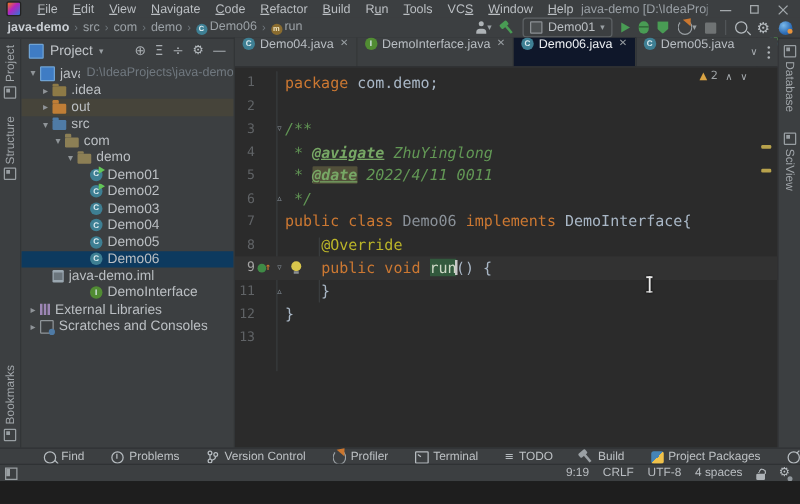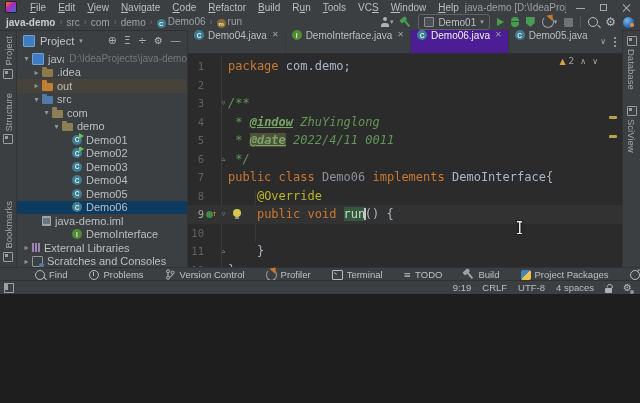--- a/index.html
+++ b/index.html
@@ -1,16 +1,16 @@
 <!DOCTYPE html>
 <html><head>
 <meta charset="utf-8">
 <style>
   html,body{margin:0;padding:0;background:#1e1e1e}
-  #win{position:relative;width:640px;height:294px;background:#3c3f41;overflow:hidden;
+  #win{position:relative;width:640px;height:385px;background:#3c3f41;overflow:hidden;
        font-family:"Liberation Sans",sans-serif;color:#bbbbbb;-webkit-font-smoothing:antialiased}
   
   .titlebar{height:14px;display:flex;align-items:center;padding:0 5px;gap:0;font-size:10px;background:#3c3f41}
   .appicon{width:10px;height:10px;border-radius:2px;flex:none;margin-right:7px;
            background:linear-gradient(135deg,#f97a12 0%,#b125c2 45%,#3177d2 100%);border:1px solid #222}
   .menus{display:flex;gap:0}
   .menu-item{padding:0 6px;color:#bbbfc3;cursor:default}
   .menu-item .mn{text-decoration:underline}
   .wtitle{flex:1;text-align:center;color:#9aa0a6;font-size:10px;white-space:nowrap;overflow:hidden}
   .winbtns{display:flex;gap:14px;align-items:center;margin:0 4px 0 10px}
@@ -85,21 +85,21 @@
   .runov::after{content:"";position:absolute;right:-2px;top:-2px;border-left:5px solid #63c558;border-top:3px solid transparent;border-bottom:3px solid transparent}
   .iml{width:9px;height:10px;background:#9aa7b0;border-radius:1px;position:relative}
   .iml::after{content:"";position:absolute;inset:2px 1px;background:#6b757c}
   .libs{display:inline-flex;gap:1px}.libs i{width:2px;height:9px;background:#9d86b5}
   .scr{width:9px;height:9px;border:1px solid #8f9599;border-radius:1px;position:relative}
   .scr::after{content:"";position:absolute;right:-2px;bottom:-2px;width:5px;height:5px;border-radius:50%;background:#4f7ba6}
   
   .edcol{flex:1;display:flex;flex-direction:column;min-width:0}
   .tabs{height:23px;flex:none;position:relative;display:flex;align-items:stretch;background:#3c3f41;border-bottom:1px solid #2c2f31;overflow:hidden}
   .tab{display:flex;gap:4px;padding:0 6px;font-size:10px;color:#b9bec3;border-right:1px solid #353839;white-space:nowrap;cursor:default}
-  .tab.sel{background:#4c1d95;color:#eef1f4}
+  .tab.sel{background:#0f172a;color:#eef1f4}
   .tclose{color:#9aa0a4;font-size:8px;margin-left:1px}
   .taboverflow{position:absolute;right:0;top:0;height:23px;display:flex;align-items:center;gap:8px;background:#3c3f41;padding:0 6px 0 8px}
   .vdots{width:2px;height:2px;background:#b0b5b9;border-radius:50%;box-shadow:0 4px 0 #b0b5b9,0 -4px 0 #b0b5b9}
   .chev{color:#a7acb0;font-size:8px}
   .codewrap{flex:1;position:relative;background:#2b2b2b;overflow:hidden;
             font-family:"DejaVu Sans Mono",monospace;font-size:12px;padding-top:3px}
   .foldline{position:absolute;left:33px;top:3px;width:1px;height:240px;background:#393c3e}
   .iguide{position:absolute;left:67px;top:136px;width:1px;height:52px;background:#393c3e}
   .code-line{position:relative;display:flex;height:18.5px;line-height:18.5px}
   .code-line.cur{background:#323232}
@@ -444,21 +444,21 @@
           <div class="code-line">
             <span class="ln">3</span>
             <span class="gico"></span>
             <span class="foldc">▿</span>
             <span class="codetxt"><span class="tk-cm">/**</span></span>
           </div>
           <div class="code-line">
             <span class="ln">4</span>
             <span class="gico"></span>
             <span class="foldc"></span>
-            <span class="codetxt"><span class="tk-cm"> * </span><span class="tk-tag">@indow</span><span class="tk-cm"> ZhuYinglong</span></span>
+            <span class="codetxt"><span class="tk-cm"> * </span><span class="tk-tag">@avigate</span><span class="tk-cm"> ZhuYinglong</span></span>
           </div>
           <div class="code-line">
             <span class="ln">5</span>
             <span class="gico"></span>
             <span class="foldc"></span>
             <span class="codetxt"><span class="tk-cm"> * </span><span class="tk-tag hl-warn">@date</span><span class="tk-cm"> 2022/4/11 0011</span></span>
           </div>
           <div class="code-line">
             <span class="ln">6</span>
             <span class="gico"></span>
@@ -478,26 +478,20 @@
             <span class="codetxt"><span class="tk-pl">    </span><span class="tk-ann">@Override</span></span>
           </div>
           <div class="code-line cur">
             <span class="ln" style="color: rgb(164, 163, 163);">9</span>
             <span class="gico">
               <span class="impl"></span>
               <span class="implarr">↑</span>
             </span>
             <span class="foldc">▿</span>
             <span class="codetxt"><span class="bulb"></span><span class="tk-pl">    </span><span class="tk-kw">public void </span><span class="tk-pl hl-id">run</span><span class="caret"></span><span class="tk-pl">() {</span></span>
-          </div>
-          <div class="code-line">
-            <span class="ln">10</span>
-            <span class="gico"></span>
-            <span class="foldc"></span>
-            <span class="codetxt"></span>
           </div>
           <div class="code-line">
             <span class="ln">11</span>
             <span class="gico"></span>
             <span class="foldc">▵</span>
             <span class="codetxt"><span class="tk-pl">    }</span></span>
           </div>
           <div class="code-line">
             <span class="ln">12</span>
             <span class="gico"></span>

